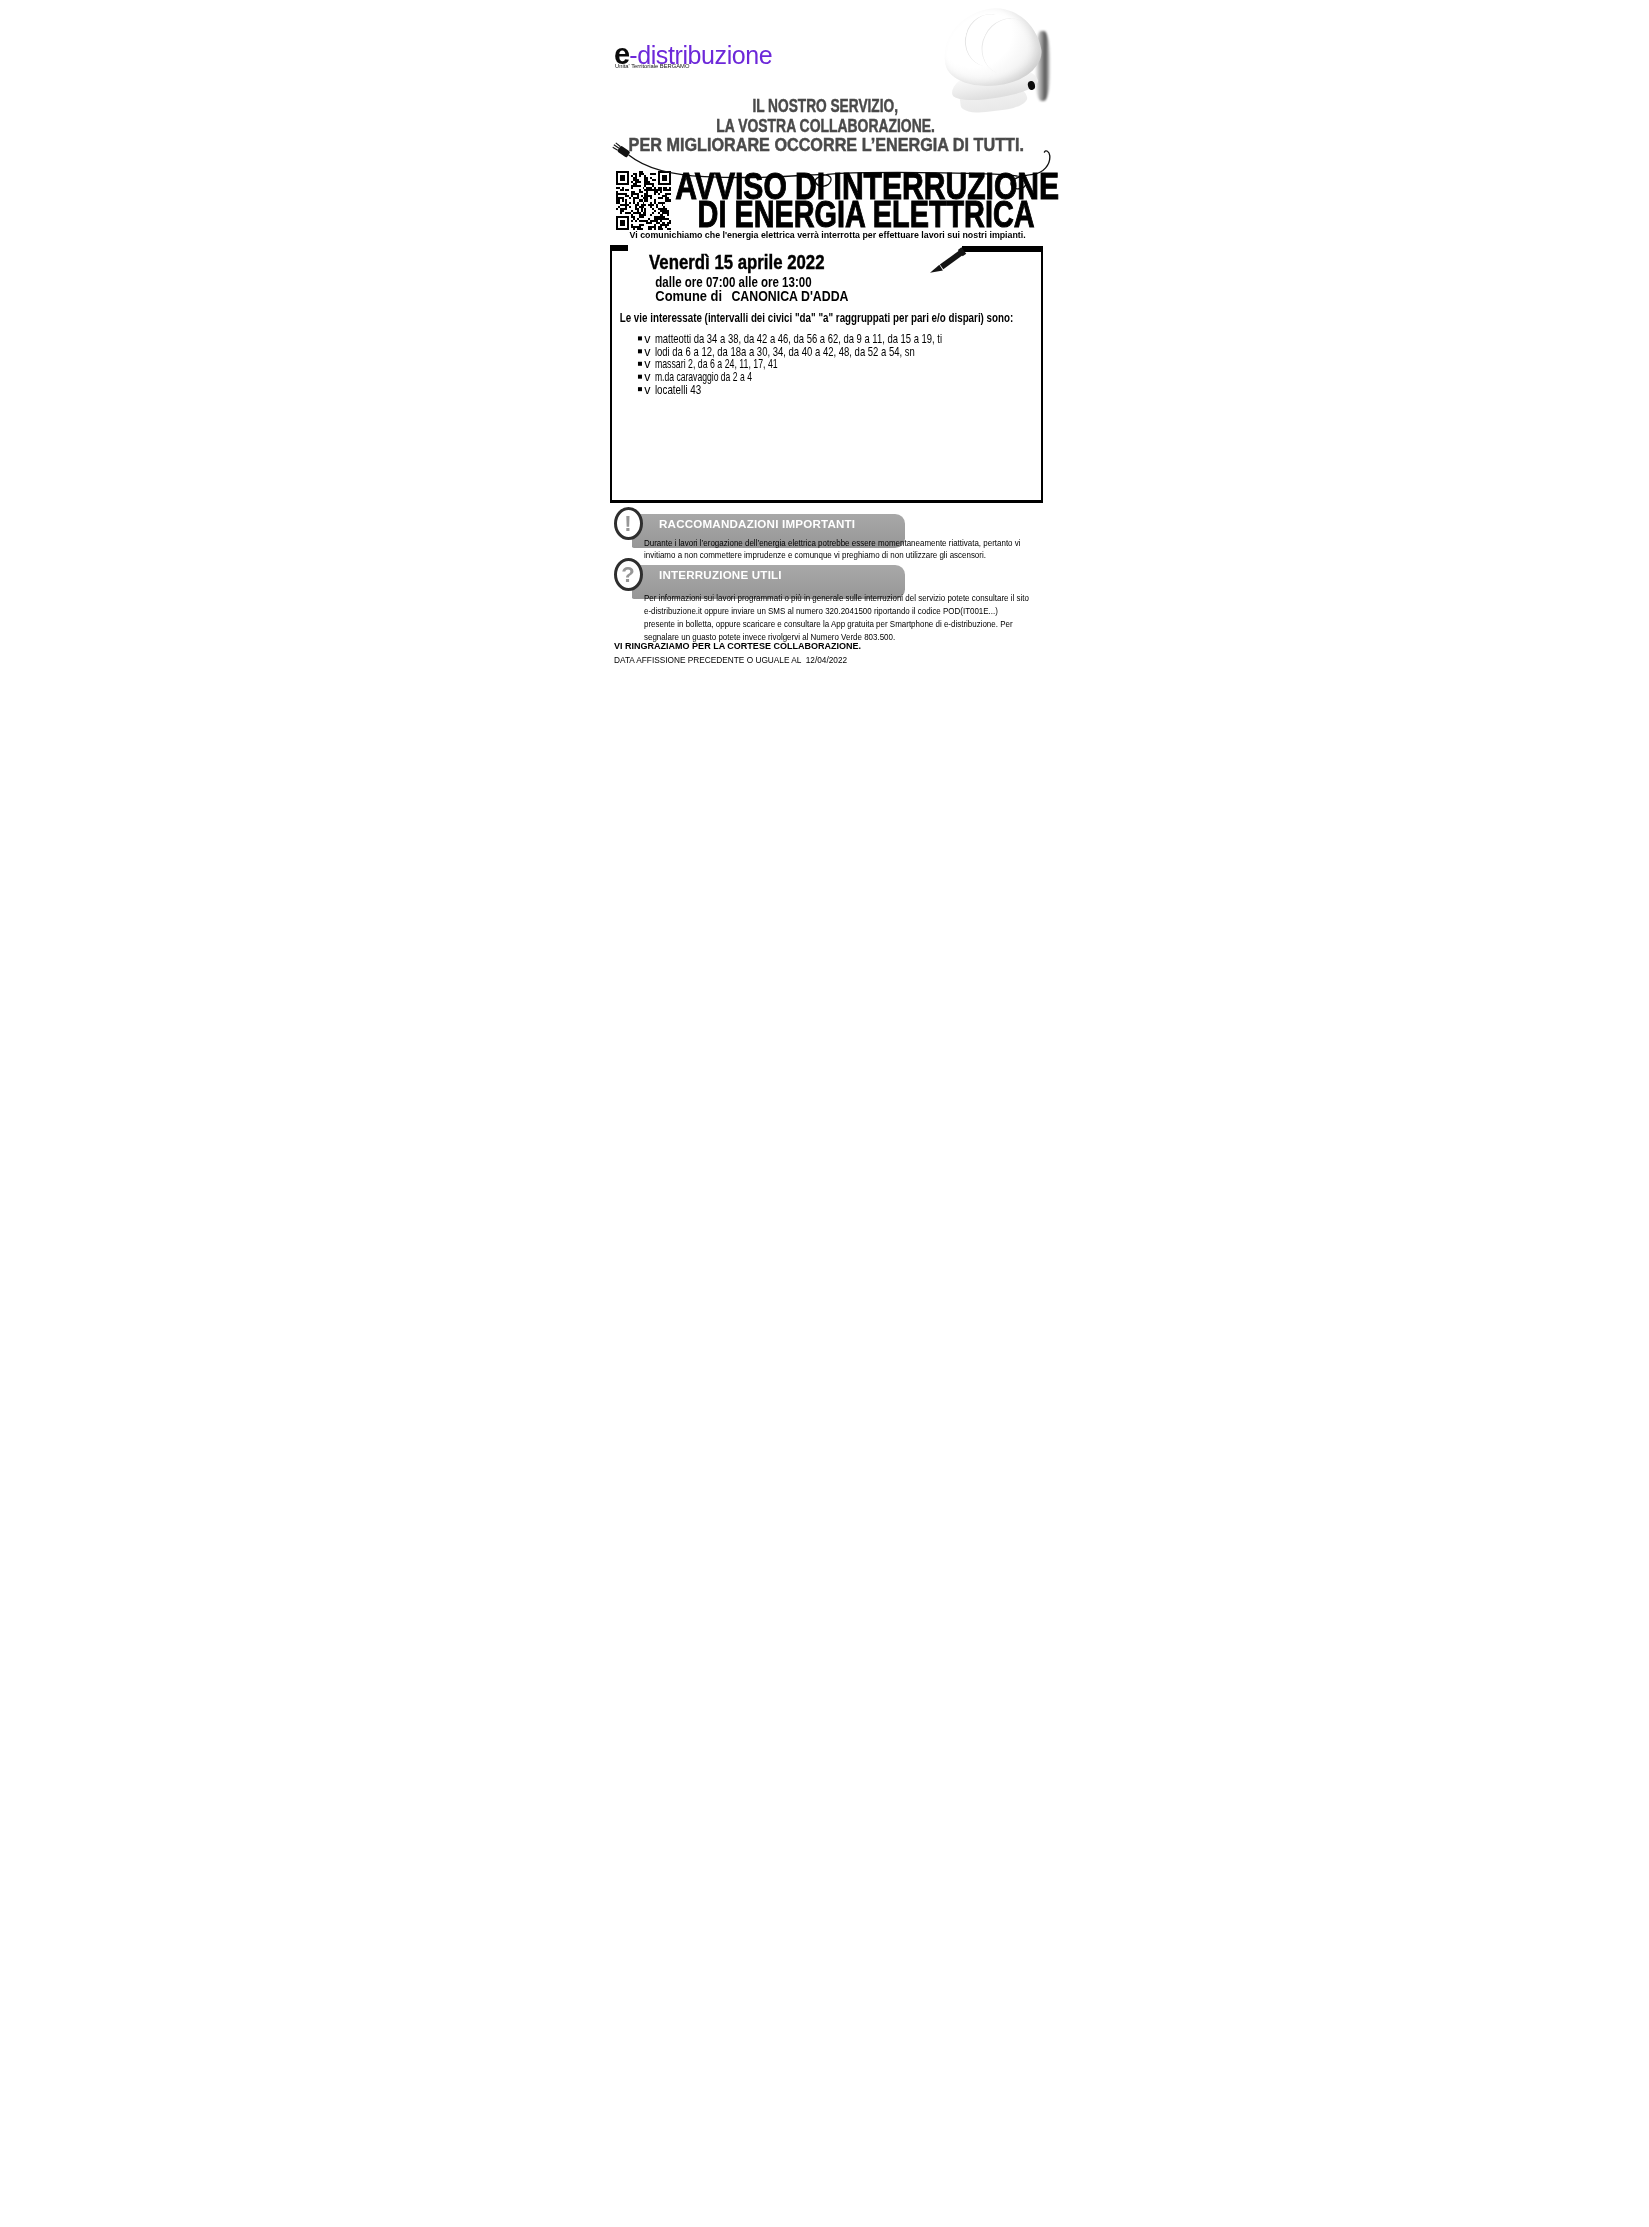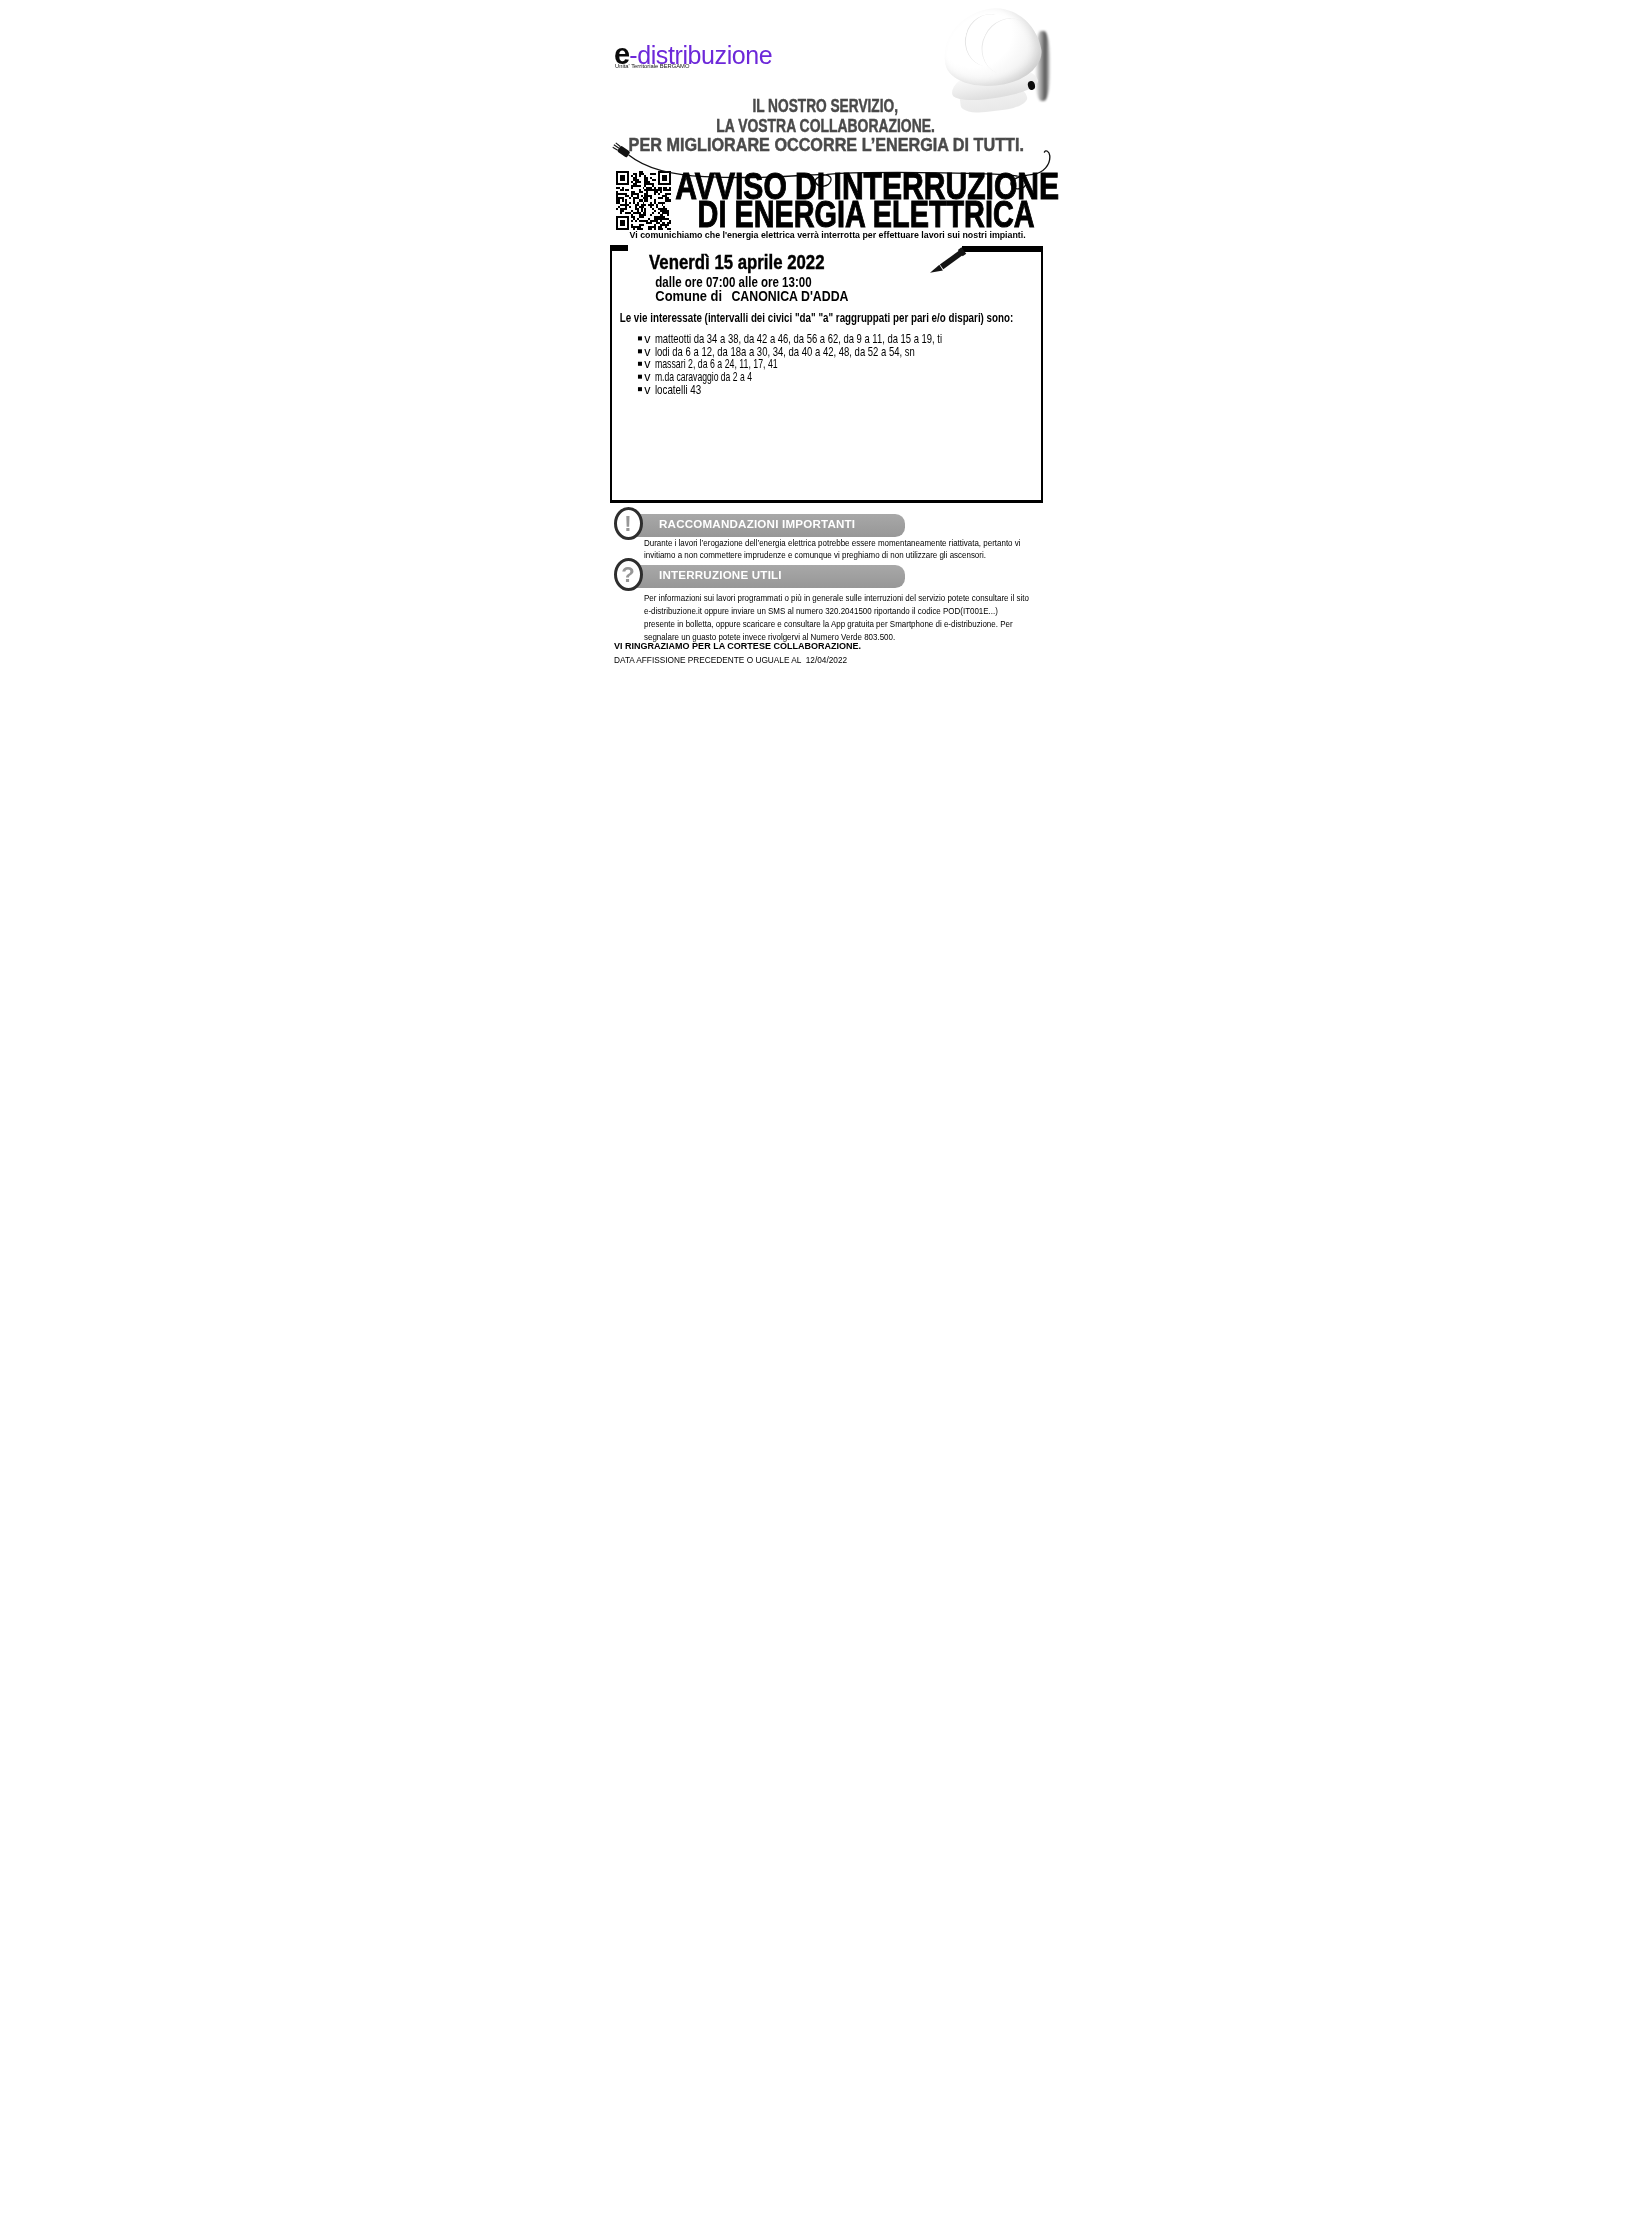--- a/index.html
+++ b/index.html
@@ -63,21 +63,21 @@
   }
   .tb-stub{left:21px;top:245px;width:18px;height:5.8px;background:#000;}
   .tb-right{left:373px;top:246px;width:81px;height:5.8px;background:#000;}
 
   
   svg.overlay{left:0;top:0;width:471px;height:667px;pointer-events:none;}
   svg.overlay text{font-family:"Liberation Sans",sans-serif;}
 
   
   .bar{
-    left:43px;width:273px;height:23px;
+    left:43px;width:273px;height:34px;
     background:linear-gradient(#a8a8a8,#979797);
     border-radius:1.8px 9.8px 9.8px 1.8px;
     color:#fff;font-weight:700;font-size:11.6px;letter-spacing:0.2px;
     line-height:19.6px;padding-left:27px;box-sizing:border-box;
     white-space:nowrap;
   }
   .bar1{top:514px;}
   .bar2{top:565px;}
   .badge{
     width:29px;height:33px;background:#fff;

